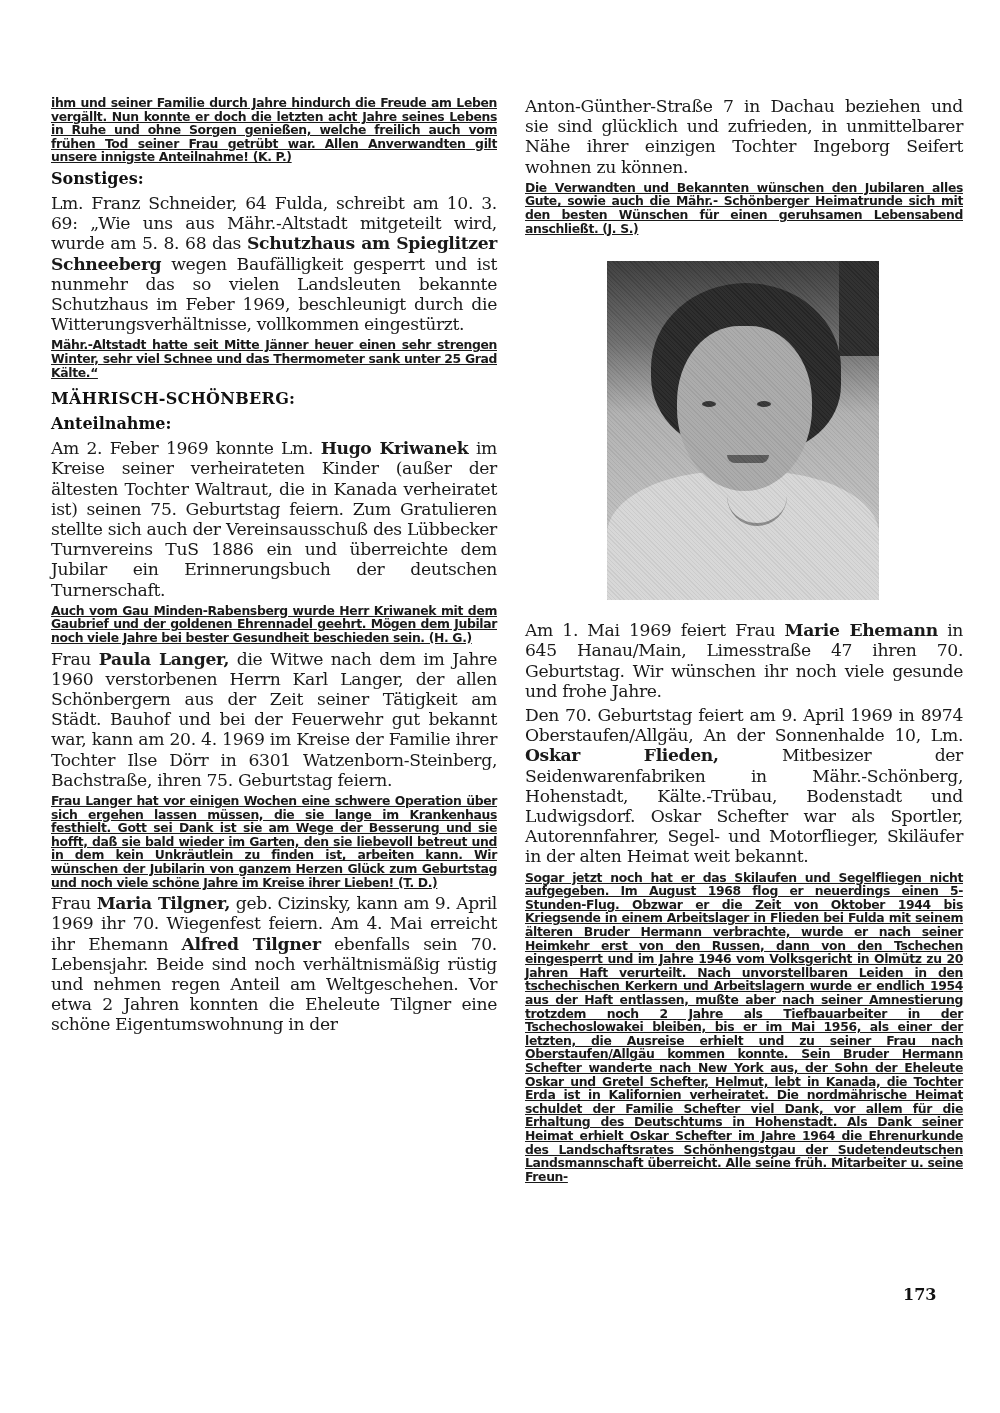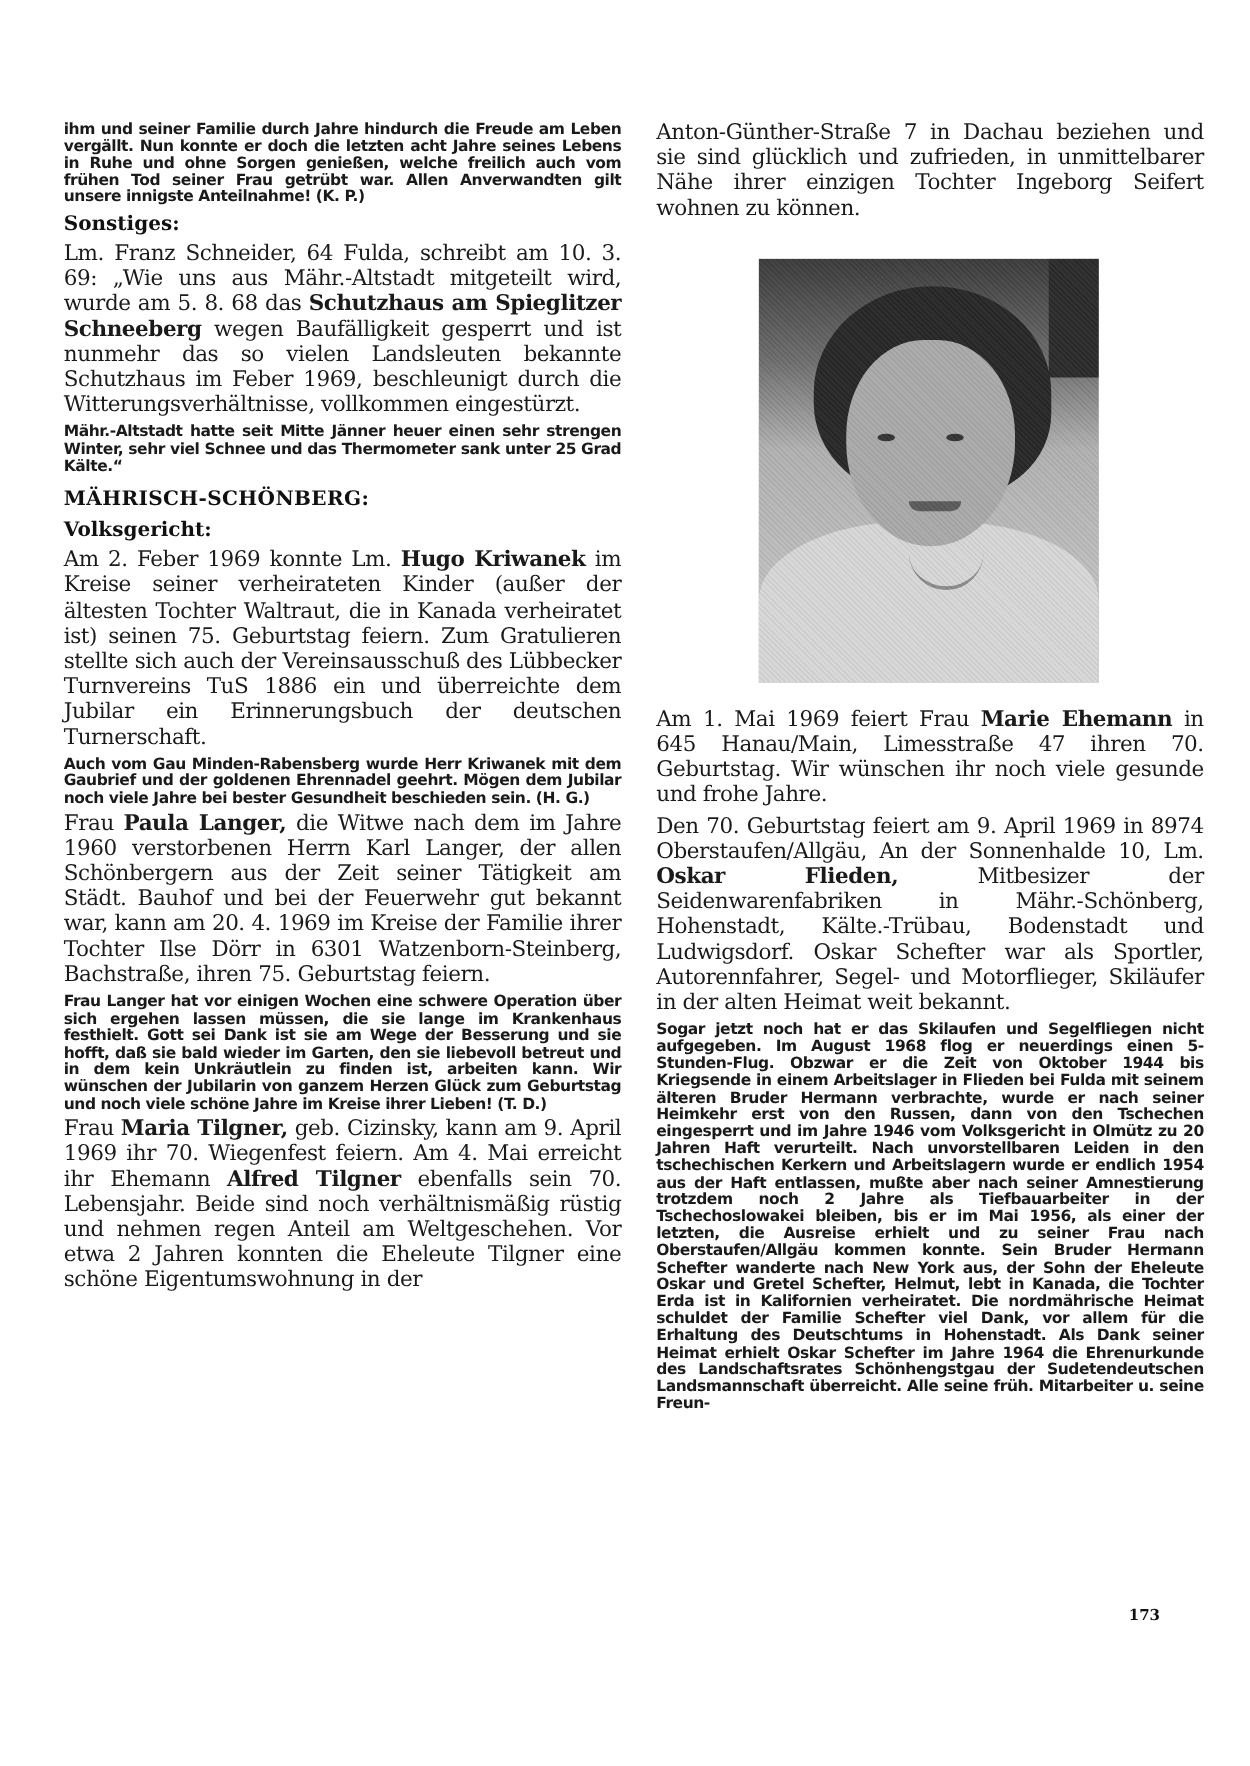--- a/index.html
+++ b/index.html
@@ -2,74 +2,75 @@
 <html><head>
 <meta charset="utf-8">
 <style>
   html, body { margin: 0; padding: 0; background: #ffffff; }
   body { width: 1000px; height: 1413px; position: relative; overflow: hidden; color: #141414; }
   .page { position: absolute; left: 0; top: 0; width: 1000px; height: 1413px; }
   .col { position: absolute; top: 96px; width: 446px; }
   .col-left { left: 51px; }
   .col-right { left: 525px; width: 438px; }
   p { margin: 0; text-align: justify; }
-  .small { font-family: "DejaVu Sans", sans-serif; font-size: 12.4px; line-height: 13.6px; font-weight: bold; letter-spacing: -0.35px; color: #1a1a1a; }
+  .small { font-family: "DejaVu Sans", sans-serif; font-size: 12.4px; line-height: 13.6px; font-weight: bold; letter-spacing: -0.35px; color: #1a1a1a; text-decoration: underline; }
   .large { font-family: "DejaVu Serif", serif; font-size: 17.2px; line-height: 20.2px; letter-spacing: -0.35px; color: #1a1a1a; }
   .heading { font-family: "DejaVu Serif", serif; font-weight: bold; font-size: 16px; line-height: 20px; margin: 5px 0 4px 0; color: #111; }
   .heading.section { margin-top: 10px; letter-spacing: 0.3px; }
   .gap { height: 4px; }
   b { font-weight: bold; }
   .photo { position: relative; width: 272px; height: 339px; margin: 26px 0 0 82px; overflow: hidden; background: #b8b8b8; }
   .photo .bg { position: absolute; inset: 0; background: linear-gradient(180deg, #3a3a3a 0%, #6c6c6c 24%, #b0b0b0 45%, #c9c9c9 100%); }
   .photo .bg-right { position: absolute; right: 0; top: 0; width: 40px; height: 95px; background: #2a2a2a; }
   .photo .hair { position: absolute; left: 44px; top: 22px; width: 190px; height: 170px; border-radius: 50% 50% 40% 45%; background: #262626; }
   .photo .face { position: absolute; left: 70px; top: 65px; width: 135px; height: 165px; border-radius: 46% 46% 50% 50%; background: #a9a9a9; }
   .photo .eye { position: absolute; top: 140px; width: 14px; height: 6px; border-radius: 50%; background: #333; }
   .photo .eye.l { left: 95px; }
   .photo .eye.r { left: 150px; }
   .photo .mouth { position: absolute; left: 120px; top: 194px; width: 42px; height: 8px; border-radius: 0 0 20px 20px; background: #5a5a5a; }
   .photo .body { position: absolute; left: 0; top: 210px; width: 272px; height: 140px; border-radius: 45% 45% 0 0; background: #d6d6d6; }
   .photo .collar { position: absolute; left: 120px; top: 232px; width: 60px; height: 30px; border-bottom: 3px solid #8a8a8a; border-radius: 0 0 30px 30px; }
   .photo .grain { position: absolute; inset: 0; background: repeating-linear-gradient(45deg, rgba(0,0,0,0.05) 0 1px, rgba(255,255,255,0.04) 1px 3px); }
   .after-photo { margin-top: 20px; }
-  .page-number { position: absolute; left: 903px; top: 1285px; font-family: "DejaVu Serif", serif; font-size: 12px; font-weight: bold; color: #111; }
+  .page-number { position: absolute; left: 903px; top: 1285px; font-family: "DejaVu Serif", serif; font-size: 16px; font-weight: bold; color: #111; }
 </style>
 </head>
 <body>
 
 <div class="page">
 
   <div class="col col-left">
     <p class="small">ihm und seiner Familie durch Jahre hindurch die Freude am Leben vergällt. Nun konnte er doch die letzten acht Jahre seines Lebens in Ruhe und ohne Sorgen genießen, welche freilich auch vom frühen Tod seiner Frau getrübt war. Allen Anverwandten gilt unsere innigste Anteilnahme! (K. P.)</p>
 
     <div class="heading">Sonstiges:</div>
 
     <p class="large"><span>Lm. Franz Schneider, 64 Fulda, schreibt am 10. 3. 69: „Wie uns aus Mähr.-Altstadt mitgeteilt wird, wurde am 5. 8. 68 das </span><b>Schutzhaus am Spieglitzer Schneeberg</b><span> wegen Baufälligkeit gesperrt und ist nunmehr das so vielen Landsleuten bekannte Schutzhaus im Feber 1969, beschleunigt durch die Witterungsverhältnisse, vollkommen eingestürzt.</span></p>
     <div class="gap"></div>
     <p class="small">Mähr.-Altstadt hatte seit Mitte Jänner heuer einen sehr strengen Winter, sehr viel Schnee und das Thermometer sank unter 25 Grad Kälte.“</p>
 
     <div class="heading section">MÄHRISCH-SCHÖNBERG:</div>
-    <div class="heading">Volksgericht:</div>
+    <div class="heading">Anteilnahme:</div>
 
     <p class="large"><span>Am 2. Feber 1969 konnte Lm. </span><b>Hugo Kriwanek</b><span> im Kreise seiner verheirateten Kinder (außer der ältesten Tochter Waltraut, die in Kanada verheiratet ist) seinen 75. Geburtstag feiern. Zum Gratulieren stellte sich auch der Vereinsausschuß des Lübbecker Turnvereins TuS 1886 ein und überreichte dem Jubilar ein Erinnerungsbuch der deutschen Turnerschaft.</span></p>
     <div class="gap"></div>
     <p class="small">Auch vom Gau Minden-Rabensberg wurde Herr Kriwanek mit dem Gaubrief und der goldenen Ehrennadel geehrt. Mögen dem Jubilar noch viele Jahre bei bester Gesundheit beschieden sein. (H. G.)</p>
     <div class="gap"></div>
 
     <p class="large"><span>Frau </span><b>Paula Langer,</b><span> die Witwe nach dem im Jahre 1960 verstorbenen Herrn Karl Langer, der allen Schönbergern aus der Zeit seiner Tätigkeit am Städt. Bauhof und bei der Feuerwehr gut bekannt war, kann am 20. 4. 1969 im Kreise der Familie ihrer Tochter Ilse Dörr in 6301 Watzenborn-Steinberg, Bachstraße, ihren 75. Geburtstag feiern.</span></p>
     <div class="gap"></div>
     <p class="small">Frau Langer hat vor einigen Wochen eine schwere Operation über sich ergehen lassen müssen, die sie lange im Krankenhaus festhielt. Gott sei Dank ist sie am Wege der Besserung und sie hofft, daß sie bald wieder im Garten, den sie liebevoll betreut und in dem kein Unkräutlein zu finden ist, arbeiten kann. Wir wünschen der Jubilarin von ganzem Herzen Glück zum Geburtstag und noch viele schöne Jahre im Kreise ihrer Lieben! (T. D.)</p>
     <div class="gap"></div>
 
     <p class="large"><span>Frau </span><b>Maria Tilgner,</b><span> geb. Cizinsky, kann am 9. April 1969 ihr 70. Wiegenfest feiern. Am 4. Mai erreicht ihr Ehemann </span><b>Alfred Tilgner</b><span> ebenfalls sein 70. Lebensjahr. Beide sind noch verhältnismäßig rüstig und nehmen regen Anteil am Weltgeschehen. Vor etwa 2 Jahren konnten die Eheleute Tilgner eine schöne Eigentumswohnung in der</span></p>
   </div>
 
   <div class="col col-right">
     <p class="large">Anton-Günther-Straße 7 in Dachau beziehen und sie sind glücklich und zufrieden, in unmittelbarer Nähe ihrer einzigen Tochter Ingeborg Seifert wohnen zu können.</p>
     <div class="gap"></div>
+    <p class="small">Die Verwandten und Bekannten wünschen den Jubilaren alles Gute, sowie auch die Mähr.- Schönberger Heimatrunde sich mit den besten Wünschen für einen geruhsamen Lebensabend anschließt. (J. S.)</p>
 
     <div class="photo" title="Portrait photo of Marie Schwings">
       <div class="bg"></div>
       <div class="bg-right"></div>
       <div class="body"></div>
       <div class="collar"></div>
       <div class="hair"></div>
       <div class="face"></div>
       <div class="eye l"></div>
       <div class="eye r"></div>

